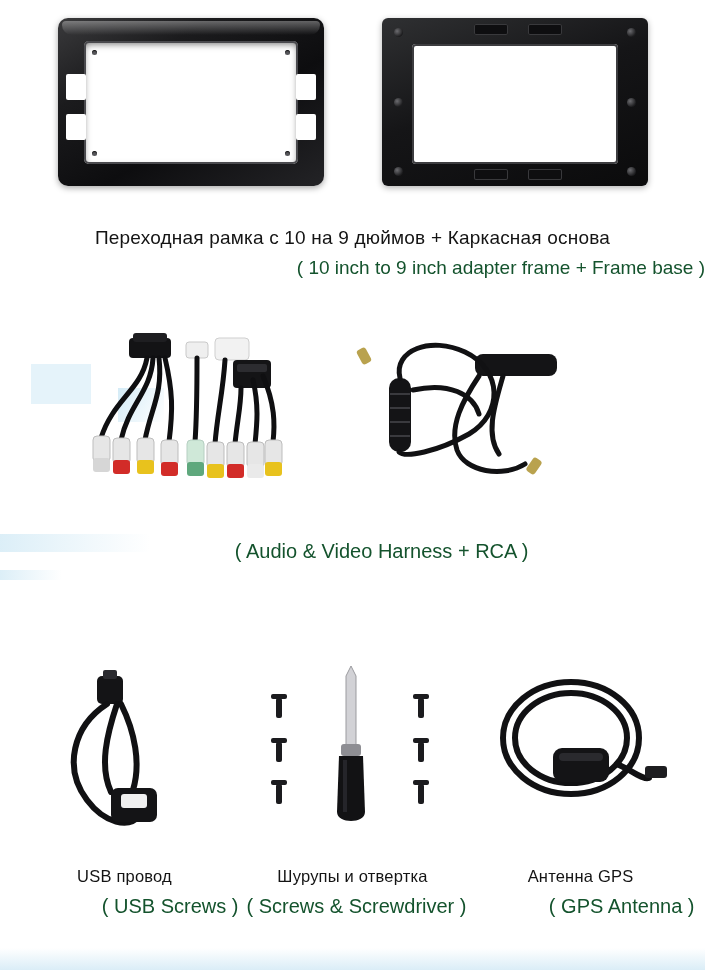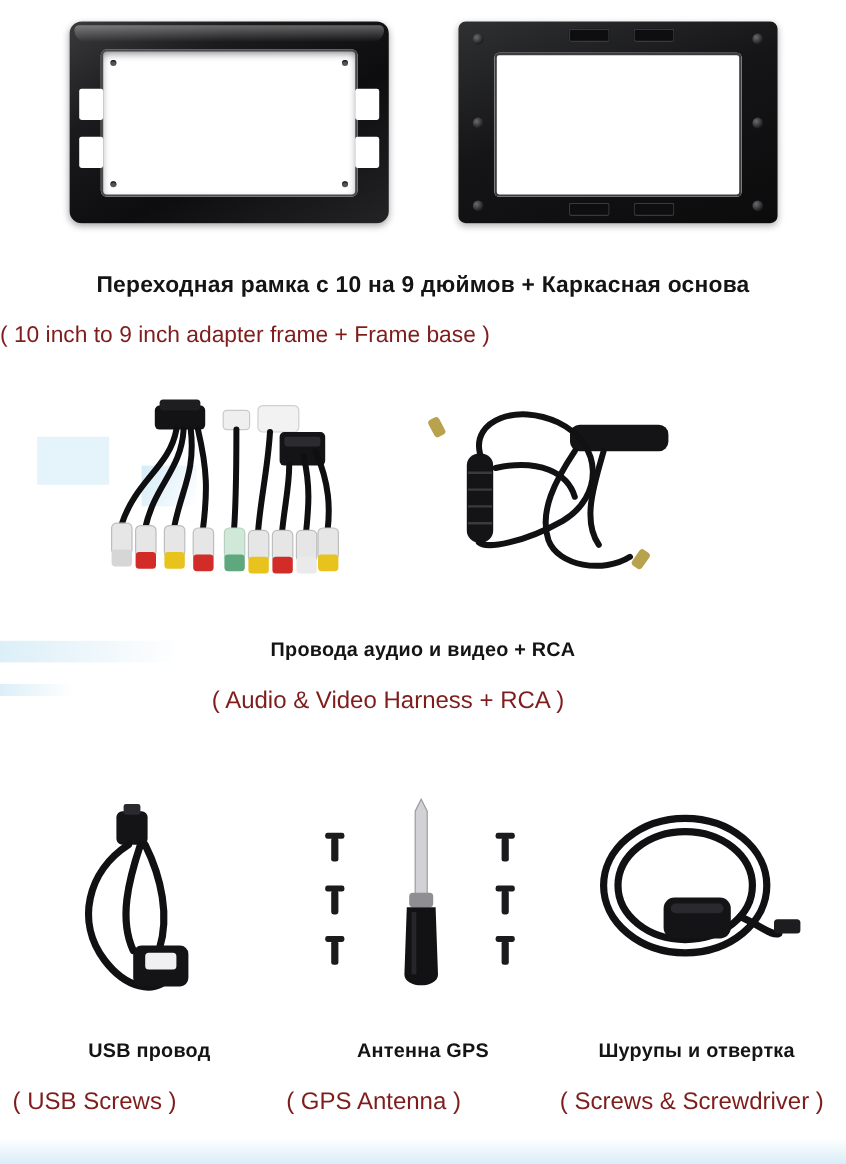--- a/index.html
+++ b/index.html
@@ -19,33 +19,33 @@
   .page {
     width: 705px;
     height: 970px;
     position: relative;
     background: #ffffff;
   }
 
   
   .cap-ru {
     font-size: 19px;
-    font-weight: bold;
+    font-weight: normal;
     letter-spacing: 0.2px;
     text-align: center;
     color: #141414;
     line-height: 1.25;
   }
   .cap-en {
     font-size: 19px;
     font-weight: normal;
-    text-align: left;
-    color: #7f1d1d;
+    text-align: right;
+    color: #14532d;
     line-height: 1.3;
-    margin-top: 18px;
+    margin-top: 6px;
   }
   .cap-ru.small { font-size: 16.5px; }
   .cap-en.small { font-size: 20px; }
 
   
   .section { position: absolute; }
 
   
   #sec-frames { left: 0; top: 18px; width: 705px; }
   .frames-row {
@@ -284,21 +284,20 @@
           </g>
 
           <rect x="6" y="18" width="10" height="16" rx="3" fill="#b9a24e" transform="rotate(-28 11 26)"></rect>
           <rect x="176" y="128" width="10" height="16" rx="3" fill="#b9a24e" transform="rotate(35 181 136)"></rect>
         </svg>
       </div>
     </div>
 
     <div class="caps-row" style="margin-top:20px;">
       <div class="caps-cell-2">
-        <div class="cap-ru small">Провода аудио и видео + RCA</div>
         <div class="cap-en small">( Audio &amp; Video Harness + RCA )</div>
       </div>
     </div>
   </div>
 
   <div class="section" id="sec-three">
 
     <div class="three-row">
 
       <div class="cell-3">
@@ -357,25 +356,25 @@
         </svg>
       </div>
     </div>
 
     <div class="caps-row" style="margin-top:16px;">
       <div class="caps-cell-3">
         <div class="cap-ru small">USB провод</div>
         <div class="cap-en small">( USB Screws )</div>
       </div>
       <div class="caps-cell-3">
+        <div class="cap-ru small">Шурупы и отвертка</div>
+        <div class="cap-en small">( Screws &amp; Screwdriver )</div>
+      </div>
+      <div class="caps-cell-3">
         <div class="cap-ru small">Антенна GPS</div>
         <div class="cap-en small">( GPS Antenna )</div>
       </div>
-      <div class="caps-cell-3">
-        <div class="cap-ru small">Шурупы и отвертка</div>
-        <div class="cap-en small">( Screws &amp; Screwdriver )</div>
-      </div>
     </div>
   </div>
 
   <div class="wash" id="wash-3"></div>
 
 </div>
 
 </body></html>

